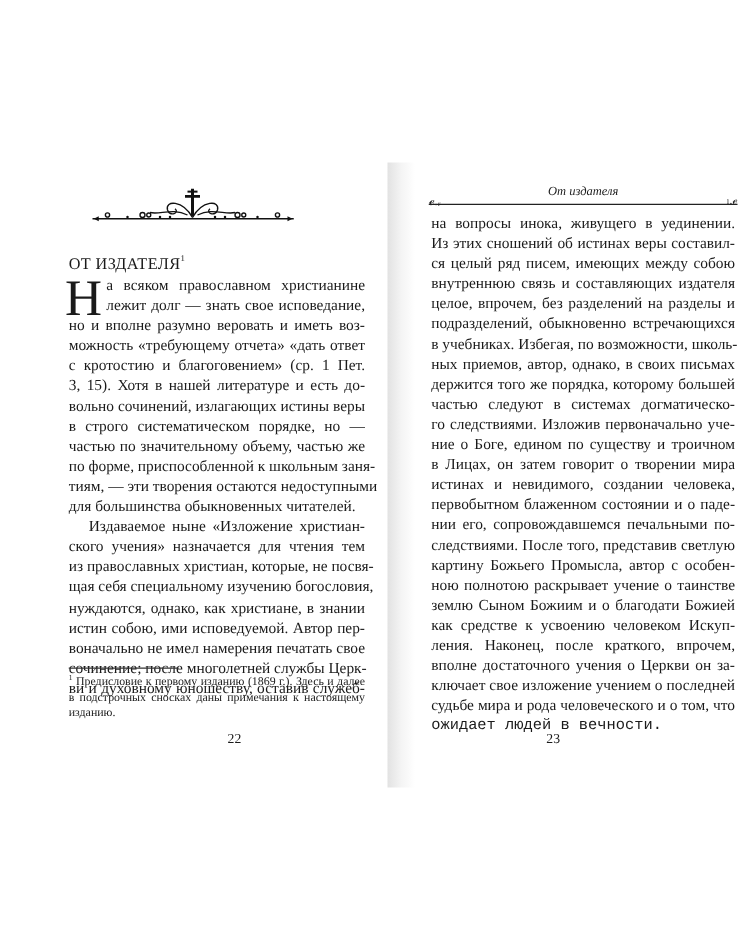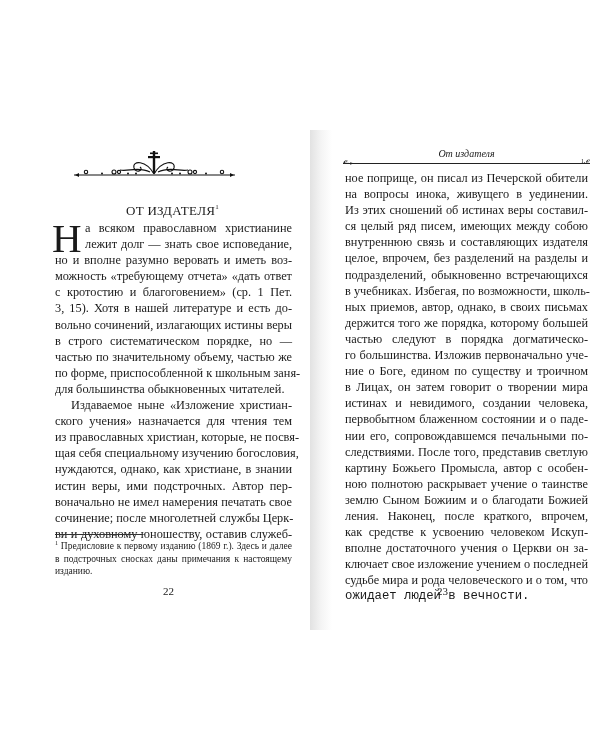--- a/index.html
+++ b/index.html
@@ -9,41 +9,41 @@
   }
   .page { position: absolute; top: 130px; height: 500px; }
   .page-left { left: 0; width: 310px; background: #ffffff; }
   .page-right { left: 310px; width: 290px; background: #ffffff; }
   .gutter-shadow {
     position: absolute; left: 0; top: 0; width: 22px; height: 100%;
     background: linear-gradient(to right, #e2e2e2, #f4f4f4 50%, #ffffff);
   }
   .ornament { position: absolute; left: 72px; top: 18px; width: 165px; height: 34px; }
   .heading {
-    position: absolute; left: 55px; width: 235px; top: 73px; text-align: center;
+    position: absolute; left: 55px; width: 235px; top: 73px; text-align: left;
     font-size: 13px; letter-spacing: 0.3px;
   }
   .heading sup { font-size: 7px; vertical-align: 6px; }
   .body-text { position: absolute; font-size: 12.3px; line-height: 16.1px; text-align: justify; }
   .left-text { left: 55px; width: 237px; top: 90px; }
   .left-text .line { display: block; white-space: nowrap; text-align: justify; text-align-last: justify; height: 16.1px; }
   .left-text .line.last { text-align-last: left; }
   .left-text .line.indent { padding-left: 16px; }
   .dropcap-line { padding-left: 30px; }
   .dropcap {
     position: absolute; left: -3px; top: 1px; font-size: 41px; line-height: 34px; font-weight: normal;
   }
   .footnote-rule { position: absolute; left: 55px; top: 404px; width: 88px; border-top: 1px solid #333; }
   .footnote {
     position: absolute; left: 55px; width: 237px; top: 407px; font-size: 9.5px; line-height: 12.5px;
   }
   .footnote .line { display: block; white-space: nowrap; text-align: justify; text-align-last: justify; }
   .footnote .line.last { text-align-last: left; }
   .page-num { position: absolute; top: 455px; font-size: 11px; }
-  .page-left .page-num { left: 163px; }
+  .page-left .page-num { left: 182px; }
   .page-right .page-num { left: 127px; }
 
   .running-head {
     position: absolute; left: 33px; width: 247px; top: 18px; height: 16px;
   }
   .running-head-title {
     position: absolute; left: 0; right: 0; top: 0; text-align: center;
     font-style: italic; font-size: 10px;
   }
   .running-head-rule { position: absolute; left: 0; right: 0; top: 15px; border-top: 1px solid #222; }
@@ -93,27 +93,28 @@
     <span class="line dropcap-line">а всяком православном христианине</span>
     <span class="line dropcap-line">лежит долг — знать свое исповедание,</span>
     <span class="line">но и вполне разумно веровать и иметь воз-</span>
     <span class="line">можность «требующему отчета» «дать ответ</span>
     <span class="line">с кротостию и благоговением» (ср. 1 Пет.</span>
     <span class="line">3, 15). Хотя в нашей литературе и есть до-</span>
     <span class="line">вольно сочинений, излагающих истины веры</span>
     <span class="line">в строго систематическом порядке, но —</span>
     <span class="line">частью по значительному объему, частью же</span>
     <span class="line">по форме, приспособленной к школьным заня-</span>
+    <span class="line">тиям, — эти творения остаются недоступными</span>
     <span class="line last">для большинства обыкновенных читателей.</span>
     <span class="line indent">Издаваемое ныне «Изложение христиан-</span>
     <span class="line">ского учения» назначается для чтения тем</span>
     <span class="line">из православных христиан, которые, не посвя-</span>
     <span class="line">щая себя специальному изучению богословия,</span>
     <span class="line">нуждаются, однако, как христиане, в знании</span>
-    <span class="line">истин веры, ими подстрочных. Автор пер-</span>
+    <span class="line">истин собою, ими исповедуемой. Автор пер-</span>
     <span class="line">воначально не имел намерения печатать свое</span>
     <span class="line">сочинение; после многолетней службы Церк-</span>
     <span class="line">ви и духовному юношеству, оставив служеб-</span>
   </div>
 
   <div class="footnote-rule"></div>
   <div class="footnote">
     <span class="line"><sup style="font-size:6px;">1</sup> <span>Предисловие к первому изданию (1869 г.). Здесь и далее</span></span>
     <span class="line">в подстрочных сносках даны примечания к настоящему</span>
     <span class="line last">изданию.</span>
@@ -126,43 +127,42 @@
   <div class="gutter-shadow"></div>
 
   <div class="running-head">
     <span class="running-head-curl-l">ℯ.ᵣ</span>
     <span class="running-head-title">От издателя</span>
     <span class="running-head-curl-r">ₗ.ℯ</span>
     <div class="running-head-rule"></div>
   </div>
 
   <div class="body-text right-text">
-    <span class="line">ное поприще, он писал из Печерской обители</span>
     <span class="line">на вопросы инока, живущего в уединении.</span>
     <span class="line">Из этих сношений об истинах веры составил-</span>
     <span class="line">ся целый ряд писем, имеющих между собою</span>
     <span class="line">внутреннюю связь и составляющих издателя</span>
     <span class="line">целое, впрочем, без разделений на разделы и</span>
     <span class="line">подразделений, обыкновенно встречающихся</span>
     <span class="line">в учебниках. Избегая, по возможности, школь-</span>
     <span class="line">ных приемов, автор, однако, в своих письмах</span>
     <span class="line">держится того же порядка, которому большей</span>
-    <span class="line">частью следуют в порядка догматическо-</span>
-    <span class="line">го большинства. Изложив первоначально уче-</span>
+    <span class="line">частью следуют в системах догматическо-</span>
+    <span class="line">го следствиями. Изложив первоначально уче-</span>
     <span class="line">ние о Боге, едином по существу и троичном</span>
     <span class="line">в Лицах, он затем говорит о творении мира</span>
     <span class="line">истинах и невидимого, создании человека,</span>
     <span class="line">первобытном блаженном состоянии и о паде-</span>
     <span class="line">нии его, сопровождавшемся печальными по-</span>
     <span class="line">следствиями. После того, представив светлую</span>
     <span class="line">картину Божьего Промысла, автор с особен-</span>
     <span class="line">ною полнотою раскрывает учение о таинстве</span>
     <span class="line">землю Сыном Божиим и о благодати Божией</span>
+    <span class="line">как средстве к усвоению человеком Искуп-</span>
     <span class="line">ления. Наконец, после краткого, впрочем,</span>
-    <span class="line">как средстве к усвоению человеком Искуп-</span>
     <span class="line">вполне достаточного учения о Церкви он за-</span>
     <span class="line">ключает свое изложение учением о последней</span>
     <span class="line">судьбе мира и рода человеческого и о том, что</span>
     <span class="line last">ожидает людей в вечности.</span>
   </div>
 
   <div class="page-num">23</div>
 </div>
 
 </body></html>

